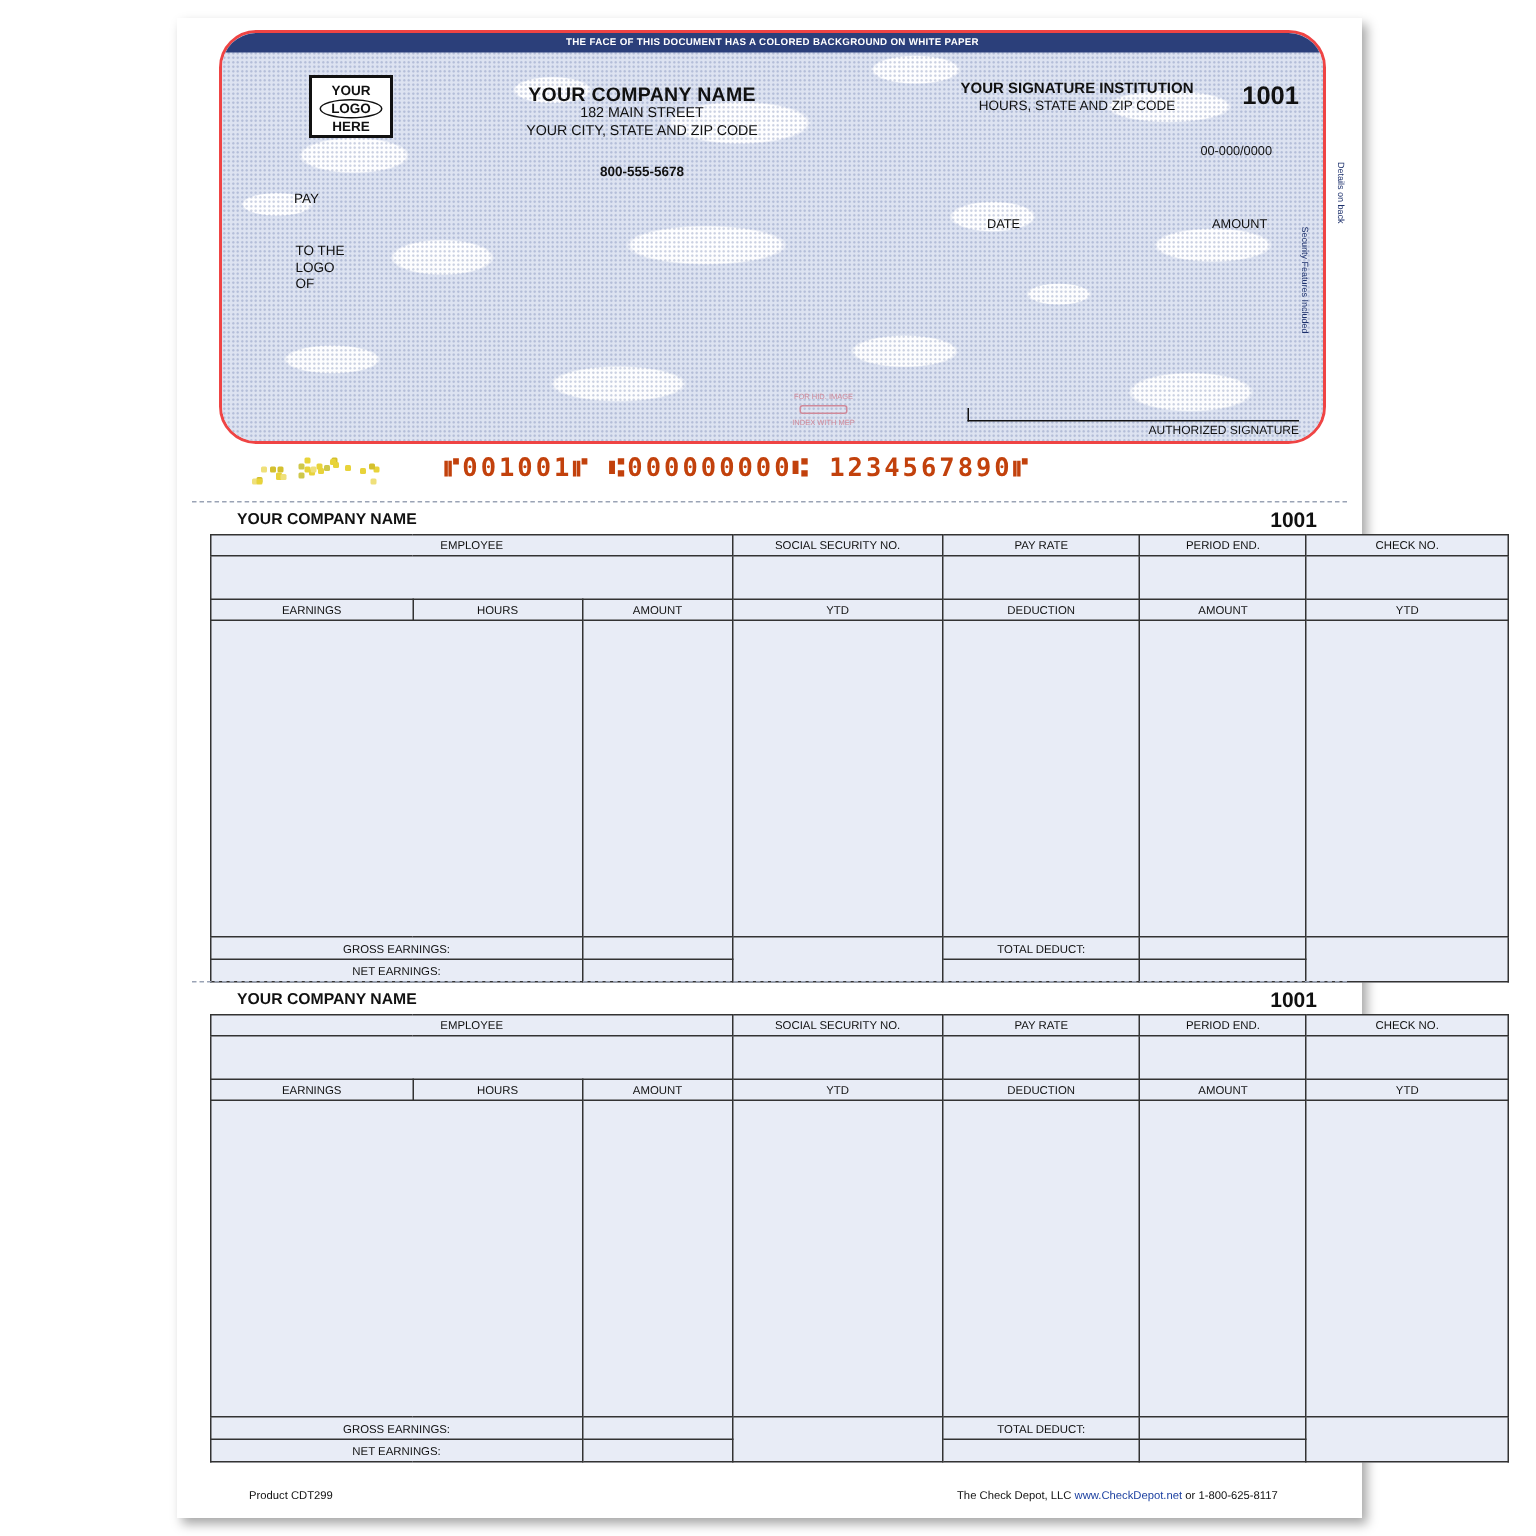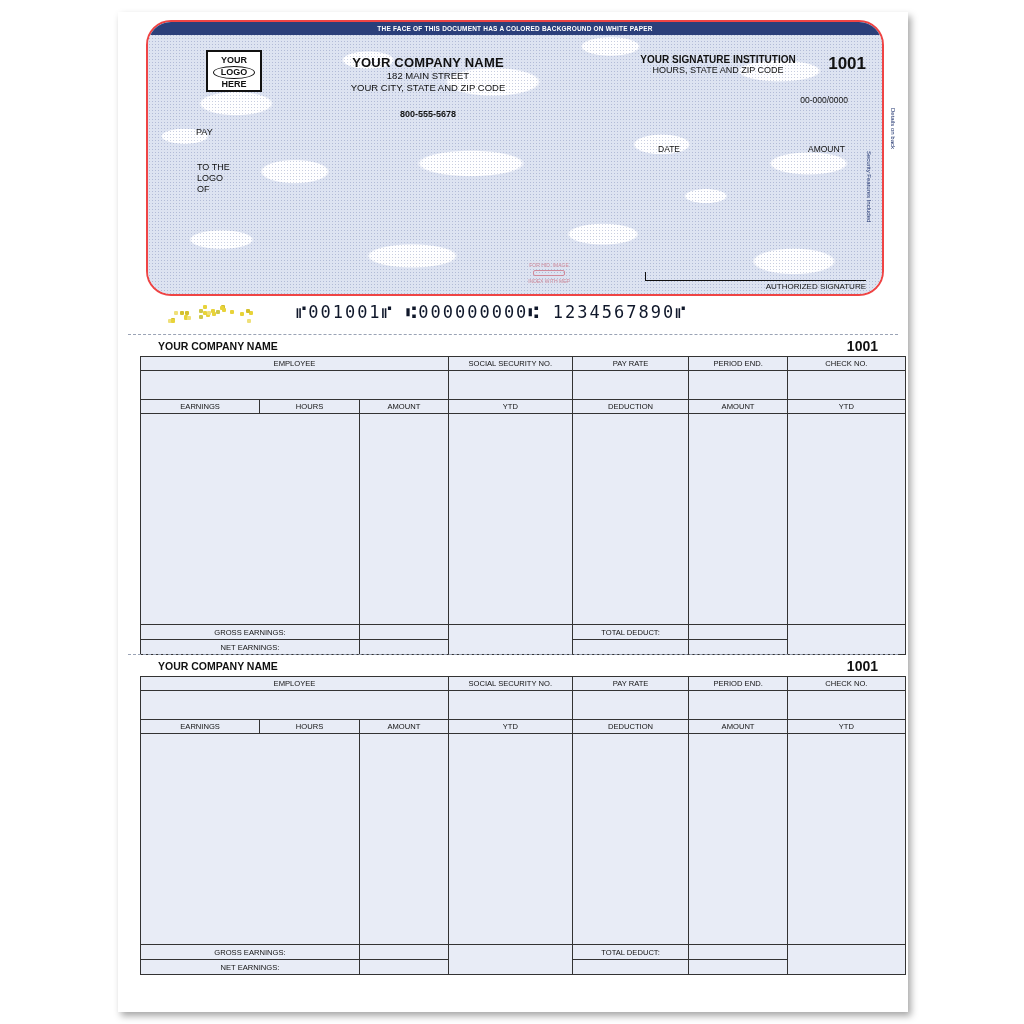--- a/index.html
+++ b/index.html
@@ -59,27 +59,27 @@
      font-size:5px;color:#d08a9a;line-height:7px;}
   .vmark .key{display:inline-block;width:30px;height:4px;border:1px solid #d08a9a;border-radius:2px;margin-top:1px;}
   .side-note{position:absolute;right:10px;top:90px;width:12px;height:150px;color:#1b2f6b;font-size:6px;
      writing-mode:vertical-rl;text-align:center;}
   .side-note2{position:absolute;right:10px;top:96px;color:#1b2f6b;font-size:6px;writing-mode:vertical-rl;}
   
   .micr-row{position:absolute;left:28px;top:288px;width:734px;height:30px;}
   .confetti{position:absolute;left:18px;top:4px;width:90px;height:20px;}
   .confetti i{position:absolute;width:4px;height:4px;border-radius:1px;display:block;}
   .micr{position:absolute;left:150px;top:2px;font-family:"DejaVu Sans Mono",monospace;font-size:17px;
-     letter-spacing:2px;color:#0f172a;font-weight:normal;}
+     letter-spacing:2px;color:#c2410c;font-weight:bold;}
   .perf{position:absolute;left:10px;right:10px;border-top:1px dashed #9aa3b5;}
   
   .stub{position:absolute;left:20px;width:750px;}
   .stub-title{font-size:10.5px;font-weight:bold;color:#111;padding-left:20px;}
   .stub-num{position:absolute;right:10px;top:-2px;font-size:14px;font-weight:bold;color:#111;}
-  table.grid{border-collapse:collapse;width:766px;margin-left:2px;background:#e8ecf6;}
+  table.grid{border-collapse:collapse;width:866px;margin-left:2px;background:#e8ecf6;}
   table.grid td{border:1px solid #333;font-size:7.6px;color:#111;text-align:center;padding:1px 2px;}
   td.hdr{height:11px;}
   td.blank{height:26px;}
   td.lbl-r{text-align:right;font-size:7.6px;padding-right:4px;}
   .tot-row td{height:12px;}
   
   .footer{position:absolute;left:0;right:0;bottom:8px;height:12px;font-size:7.5px;color:#111;}
   .footer .left{position:absolute;left:48px;}
   .footer .right{position:absolute;left:520px;}
   .footer .link{color:#1a3fa0;}
@@ -282,15 +282,24 @@
         <tr class="tot-row">
           <td class="lbl-r" colspan="2">NET EARNINGS:</td>
           <td></td>
           <td></td>
           <td></td>
         </tr>
       </tbody>
         </table>
     </div>
 
+    <div class="footer">
+      <span class="left">Product CDT299</span>
+      <span class="right">
+        <span>The Check Depot, LLC</span>
+        <span class="link">www.CheckDepot.net</span>
+        <span>or</span>
+        <span>1-800-625-8117</span>
+      </span>
+    </div>
 
   </div>
 </div>
 
 </body></html>

